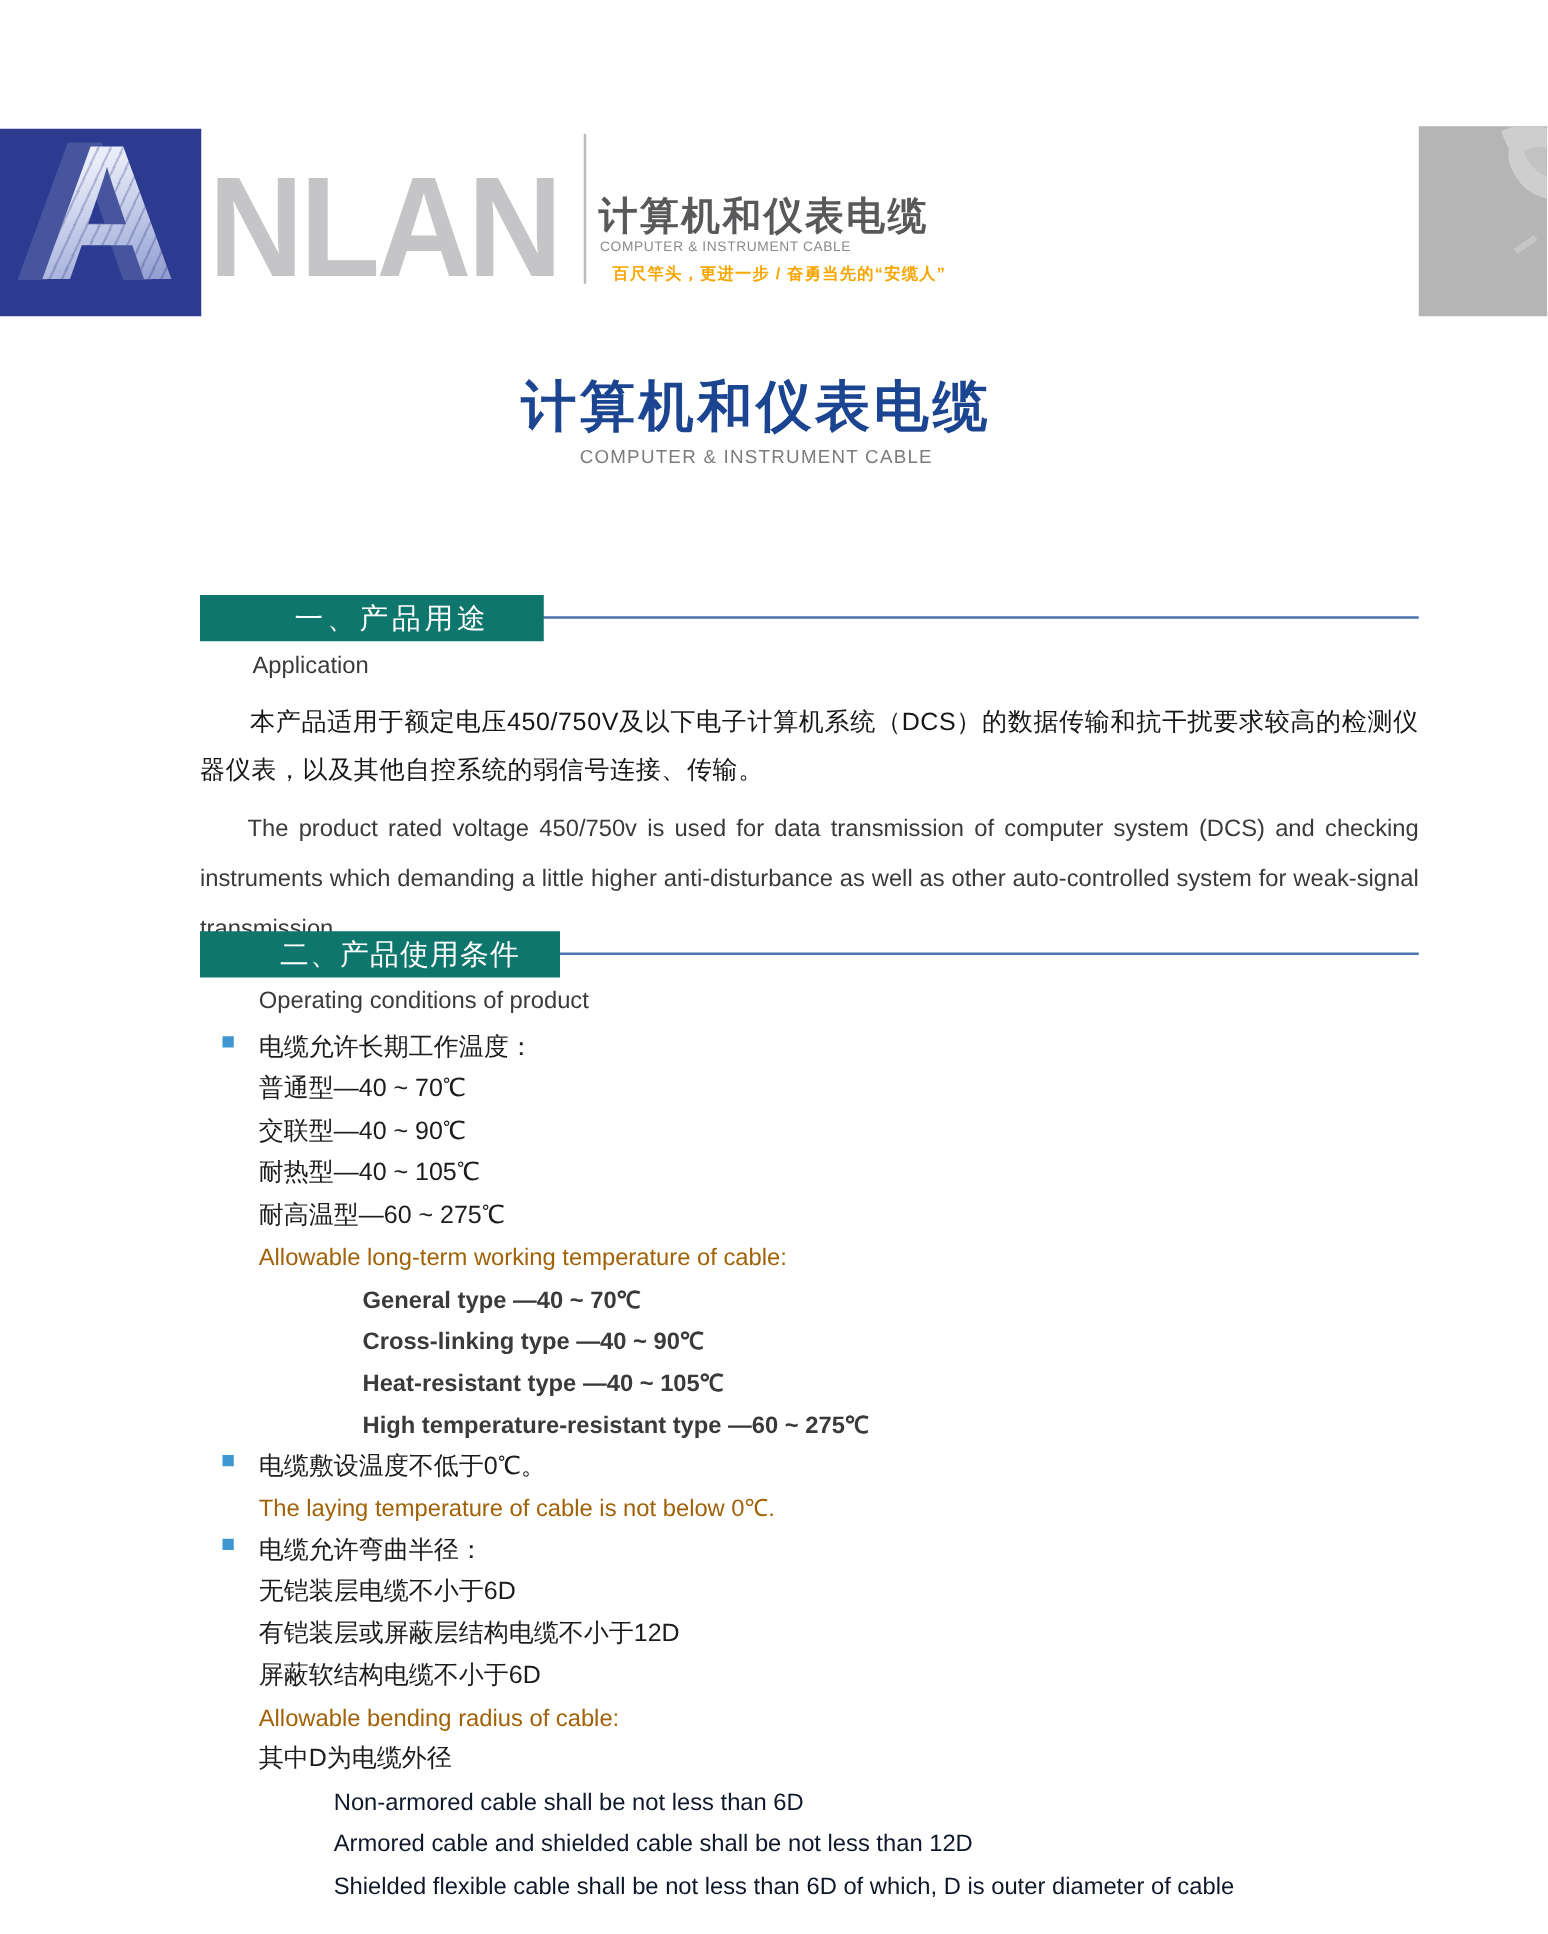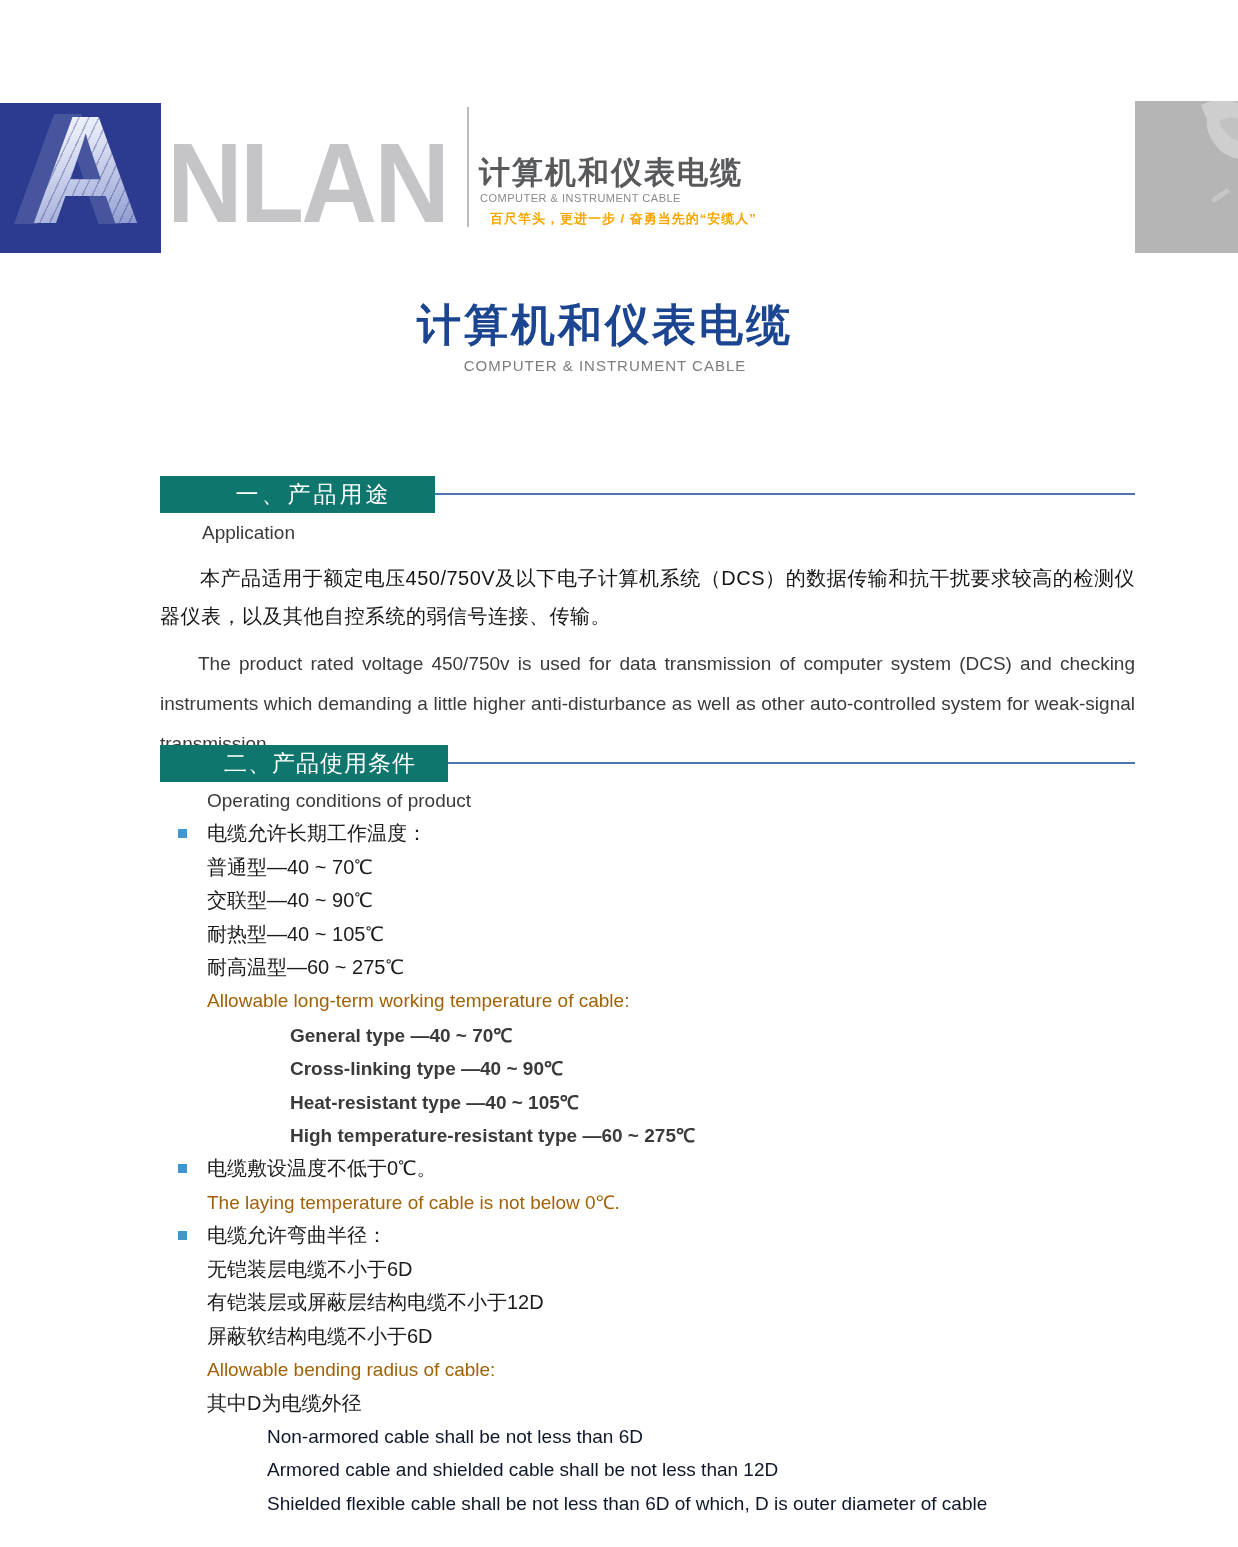--- a/index.html
+++ b/index.html
@@ -114,21 +114,21 @@
   .para-en{
     margin-top:9px;
     font-size:19px; line-height:40px; color:#3a3a3a;
     text-align:justify; text-indent:38px;
   }
   
   .spec-lines{ margin-top:5px; }
   .line{
     position:relative;
     height:33.5px;
-    display:flex; align-items:center;
+    display:flex; align-items:flex-end;
     white-space:nowrap;
   }
   .line.bullet-cn, .line.cn{
     padding-left:47px;
     font-size:20px; color:#1c1c1c;
   }
   .line.en{ padding-left:47px; font-size:19px; color:#a16207; }
   .line.en-indent1{ padding-left:107px; font-size:19px; color:#0f172a; }
   .line.en-indent2{ padding-left:130px; font-size:19px; color:#3a3a3a;font-weight:bold; }
   .sq{

